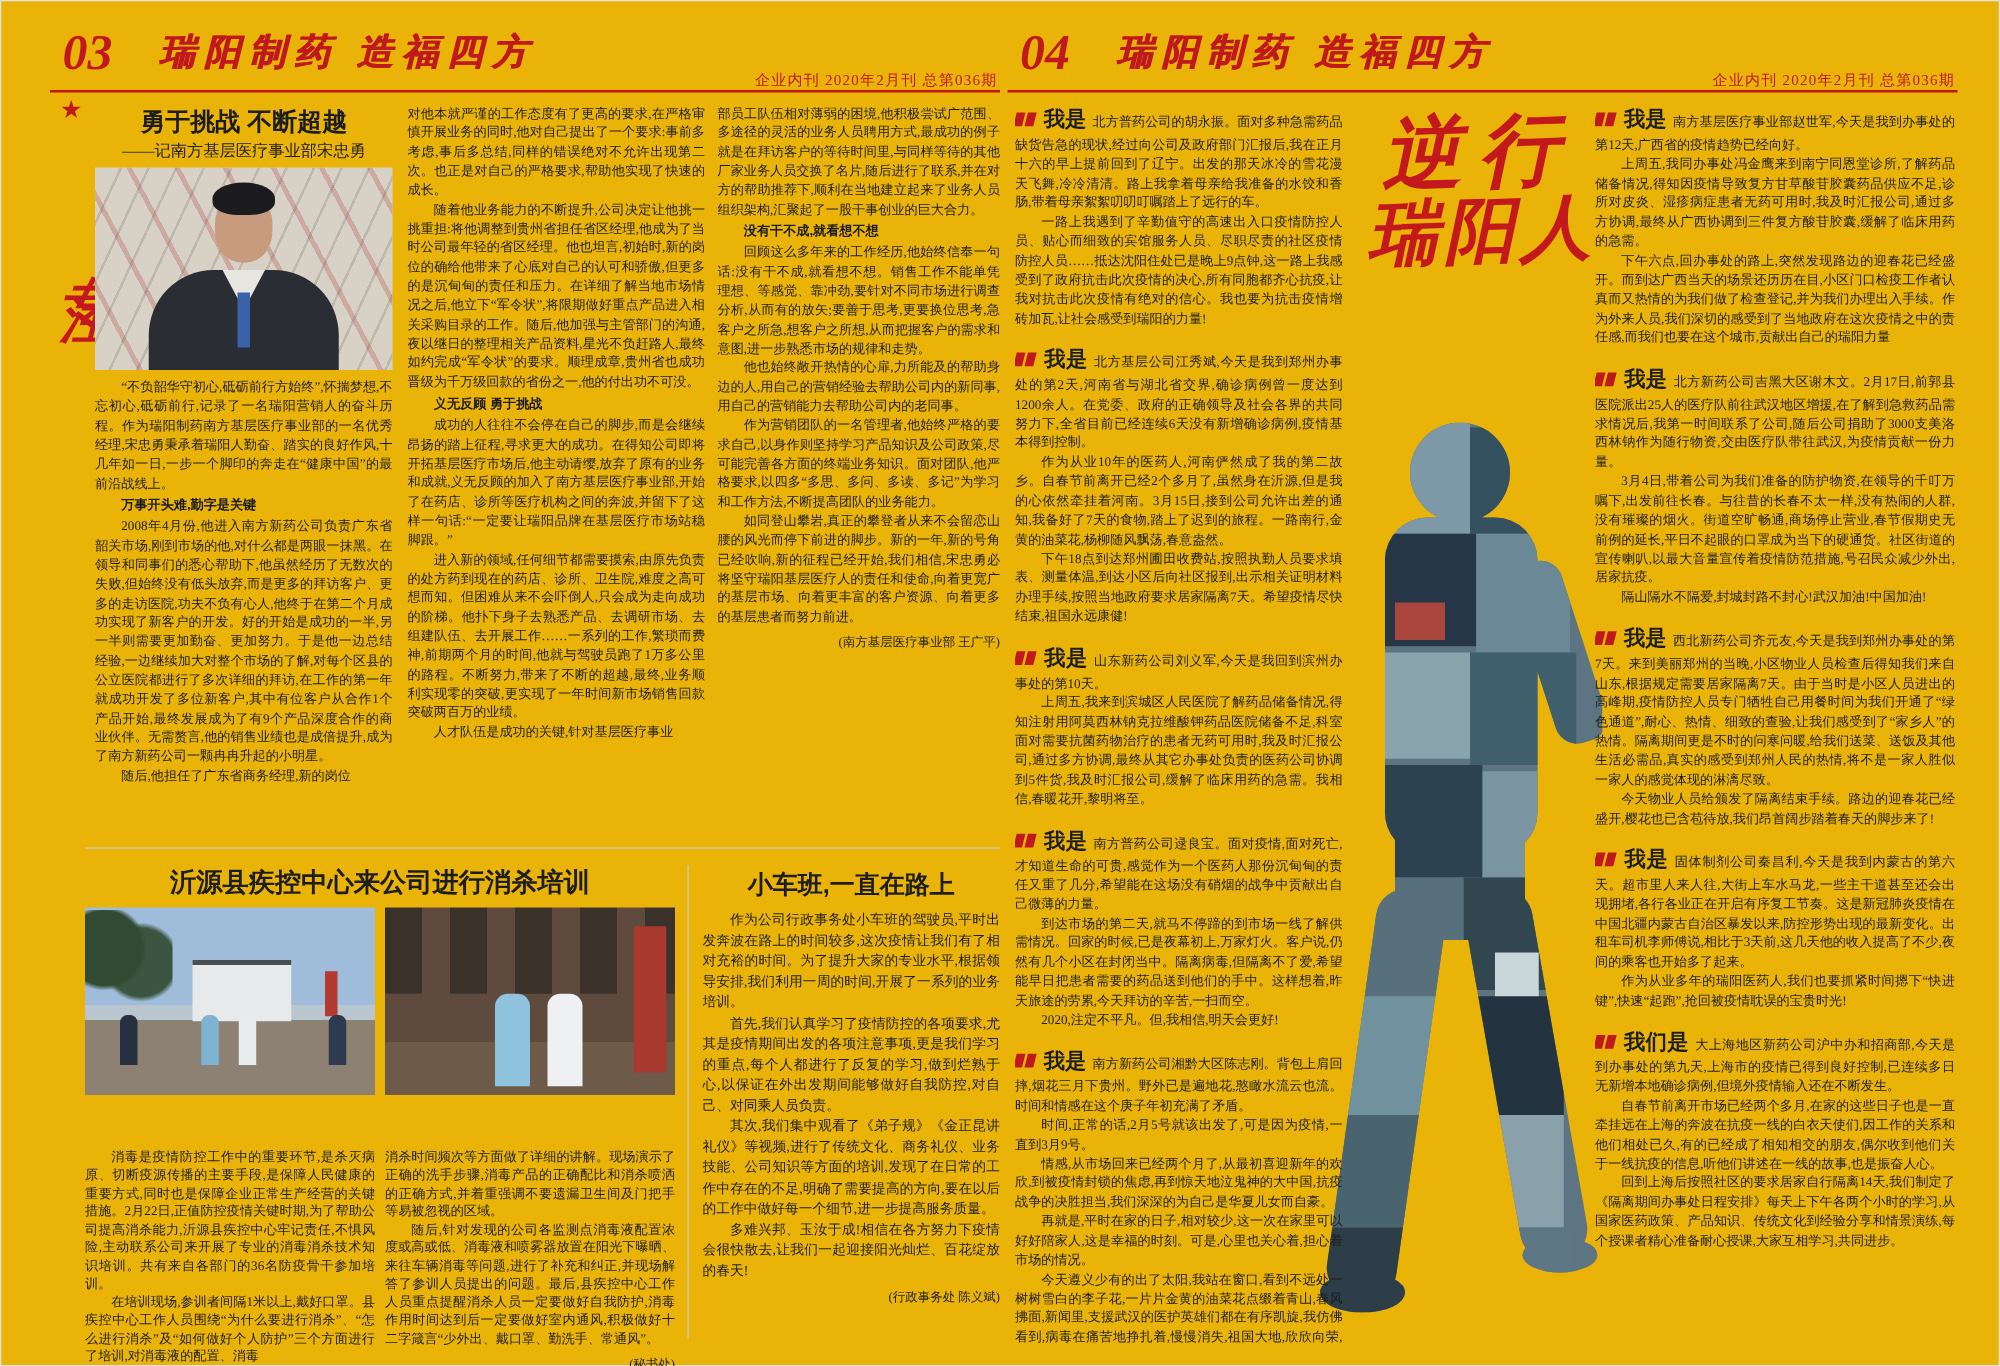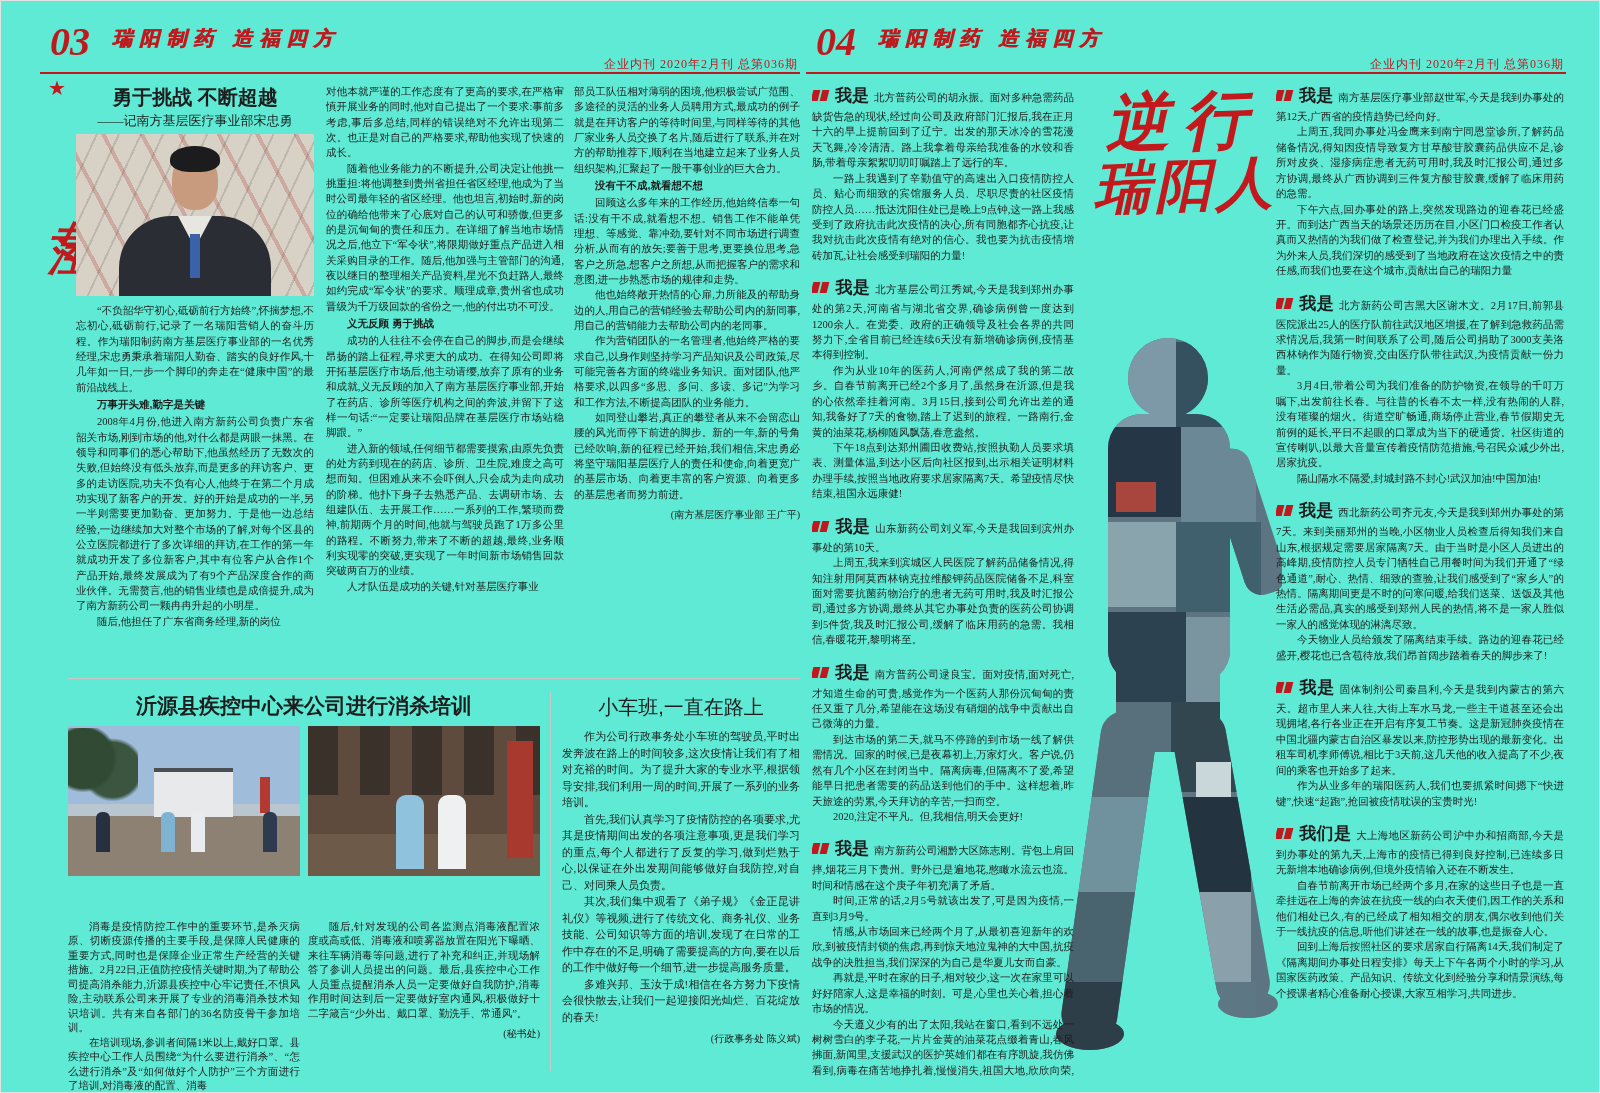--- a/index.html
+++ b/index.html
@@ -1,23 +1,23 @@
 <!DOCTYPE html>
 <html><head>
 <meta charset="utf-8">
 <style>
   :root{ --cred:#c0191d; --ink:#1d1d1d; }
   html,body{margin:0;padding:0;background:#ffffff;}
-  .canvas{position:relative;width:1600px;height:1093px;background:#5eead4;overflow:hidden;
+  .canvas{position:relative;width:1600px;height:1093px;background:#eab308;overflow:hidden;
     box-shadow:inset 0 0 0 1px #e2e2e2;font-family:"Liberation Serif",serif;color:var(--ink);}
   .page{position:absolute;top:0;height:1093px;}
   
   .pnum{position:absolute;left:10px;top:22px;font-family:"Liberation Serif",serif;
     font-style:italic;font-weight:700;font-size:40px;color:var(--cred);line-height:1;}
-  .mast{position:absolute;left:72px;top:28px;font-weight:700;font-style:italic;font-size:20px;
+  .mast{position:absolute;left:87px;top:28px;font-weight:700;font-style:italic;font-size:29px;
     letter-spacing:7px;color:var(--cred);line-height:1;text-shadow:1px 0 0 var(--cred);}
   .issue{position:absolute;right:2px;top:56px;font-size:12px;color:var(--cred);letter-spacing:1px;}
   .hrule{position:absolute;left:0;right:0;top:72px;border-top:2px solid var(--cred);}
   
   .sidecal{position:absolute;left:0;top:78px;width:34px;color:#c3191d;text-align:center;}
   .sidecal .star{display:block;font-size:20px;line-height:1;}
   .sidecal .stext{display:block;margin:8px auto 0;writing-mode:vertical-rl;font-size:40px;
     font-weight:700;font-style:italic;letter-spacing:14px;height:190px;}
   .ftitle{position:absolute;left:36px;top:84px;width:238px;text-align:center;font-weight:700;
     font-size:20px;font-family:"Liberation Sans",sans-serif;}
@@ -63,21 +63,21 @@
   .windows{position:absolute;left:0;right:0;top:0;height:46%;
     background:repeating-linear-gradient(90deg,rgba(10,14,18,.42) 0 30px,transparent 30px 52px);}
   .bn2{position:absolute;right:3%;top:10%;width:26px;height:78%;background:#a7392e;}
   .fg2{position:absolute;bottom:5%;width:28px;height:74px;border-radius:10px 10px 0 0;}
   .fg2blue{background:#8fc3dd;left:38%;}
   .fg2white{background:#eef0f1;left:56%;}
   .tcol{position:absolute;top:884px;width:232px;height:188px;font-size:10.5px;line-height:1.38;
     text-align:justify;overflow:hidden;margin-top:36px;}
   .ta{left:28px;} .tb{left:268px;}
   .ctitle{position:absolute;left:522px;top:694px;width:238px;text-align:center;font-size:20px;
-    font-weight:400;font-family:"Liberation Sans",sans-serif;}
+    font-weight:700;font-family:"Liberation Sans",sans-serif;}
   .ccol{position:absolute;left:522px;top:728px;width:238px;height:346px;font-size:11px;
     line-height:1.5;text-align:justify;overflow:hidden;}
   
   .callig{position:absolute;left:272px;top:88px;width:212px;text-align:center;color:#c3191d;
     transform:rotate(-2deg);}
   .callig .l1{font-size:64px;font-weight:700;font-style:italic;letter-spacing:14px;line-height:1.05;}
   .callig .l2{font-size:57px;font-weight:700;font-style:italic;letter-spacing:4px;line-height:1.1;}
   .silh{position:absolute;left:250px;top:332px;width:226px;height:730px;}
   .ecol{position:absolute;top:84px;font-size:10.5px;line-height:1.47;text-align:justify;overflow:hidden;}
   .eleft{left:6px;width:262px;height:992px;}
@@ -157,20 +157,21 @@
       <div class="bn2"></div>
       <div class="fg2 fg2blue"></div>
       <div class="fg2 fg2white"></div>
     </div>
 
     <div class="tcol ta">
         <p class="para">消毒是疫情防控工作中的重要环节,是杀灭病原、切断疫源传播的主要手段,是保障人民健康的重要方式,同时也是保障企业正常生产经营的关键措施。2月22日,正值防控疫情关键时期,为了帮助公司提高消杀能力,沂源县疾控中心牢记责任,不惧风险,主动联系公司来开展了专业的消毒消杀技术知识培训。共有来自各部门的36名防疫骨干参加培训。</p>
         <p class="para">在培训现场,参训者间隔1米以上,戴好口罩。县疾控中心工作人员围绕“为什么要进行消杀”、“怎么进行消杀”及“如何做好个人防护”三个方面进行了培训,对消毒液的配置、消毒</p>
       </div>
     <div class="tcol tb">
+        <p class="cont">消杀时间频次等方面做了详细的讲解。现场演示了正确的洗手步骤,消毒产品的正确配比和消杀喷洒的正确方式,并着重强调不要遗漏卫生间及门把手等易被忽视的区域。</p>
         <p class="para">随后,针对发现的公司各监测点消毒液配置浓度或高或低、消毒液和喷雾器放置在阳光下曝晒、来往车辆消毒等问题,进行了补充和纠正,并现场解答了参训人员提出的问题。最后,县疾控中心工作人员重点提醒消杀人员一定要做好自我防护,消毒作用时间达到后一定要做好室内通风,积极做好十二字箴言“少外出、戴口罩、勤洗手、常通风”。</p>
         <p class="byline">(秘书处)</p>
       </div>
 
     <div class="ctitle">小车班,一直在路上</div>
     <div class="ccol">
         <p class="para">作为公司行政事务处小车班的驾驶员,平时出发奔波在路上的时间较多,这次疫情让我们有了相对充裕的时间。为了提升大家的专业水平,根据领导安排,我们利用一周的时间,开展了一系列的业务培训。</p>
         <p class="para">首先,我们认真学习了疫情防控的各项要求,尤其是疫情期间出发的各项注意事项,更是我们学习的重点,每个人都进行了反复的学习,做到烂熟于心,以保证在外出发期间能够做好自我防控,对自己、对同乘人员负责。</p>
         <p class="para">其次,我们集中观看了《弟子规》《金正昆讲礼仪》等视频,进行了传统文化、商务礼仪、业务技能、公司知识等方面的培训,发现了在日常的工作中存在的不足,明确了需要提高的方向,要在以后的工作中做好每一个细节,进一步提高服务质量。</p>
         <p class="para">多难兴邦、玉汝于成!相信在各方努力下疫情会很快散去,让我们一起迎接阳光灿烂、百花绽放的春天!</p>

